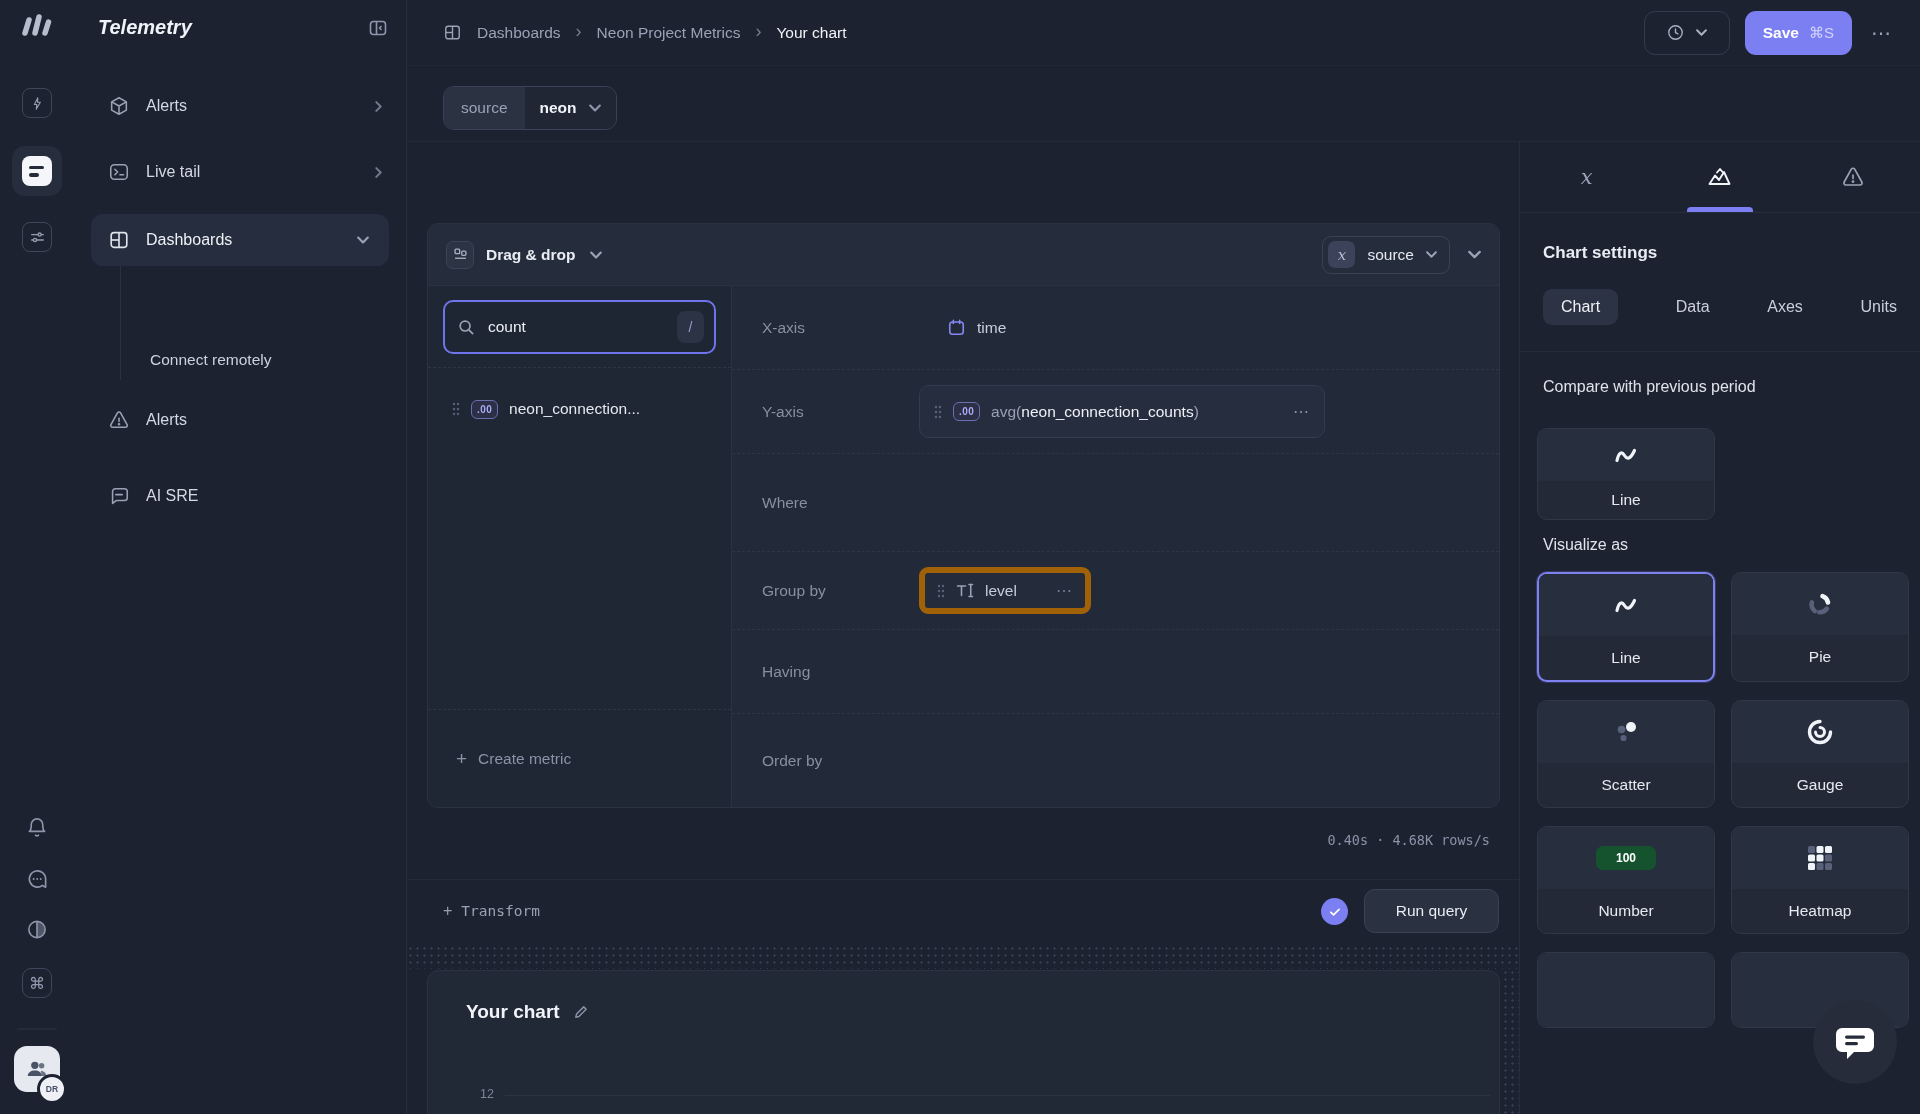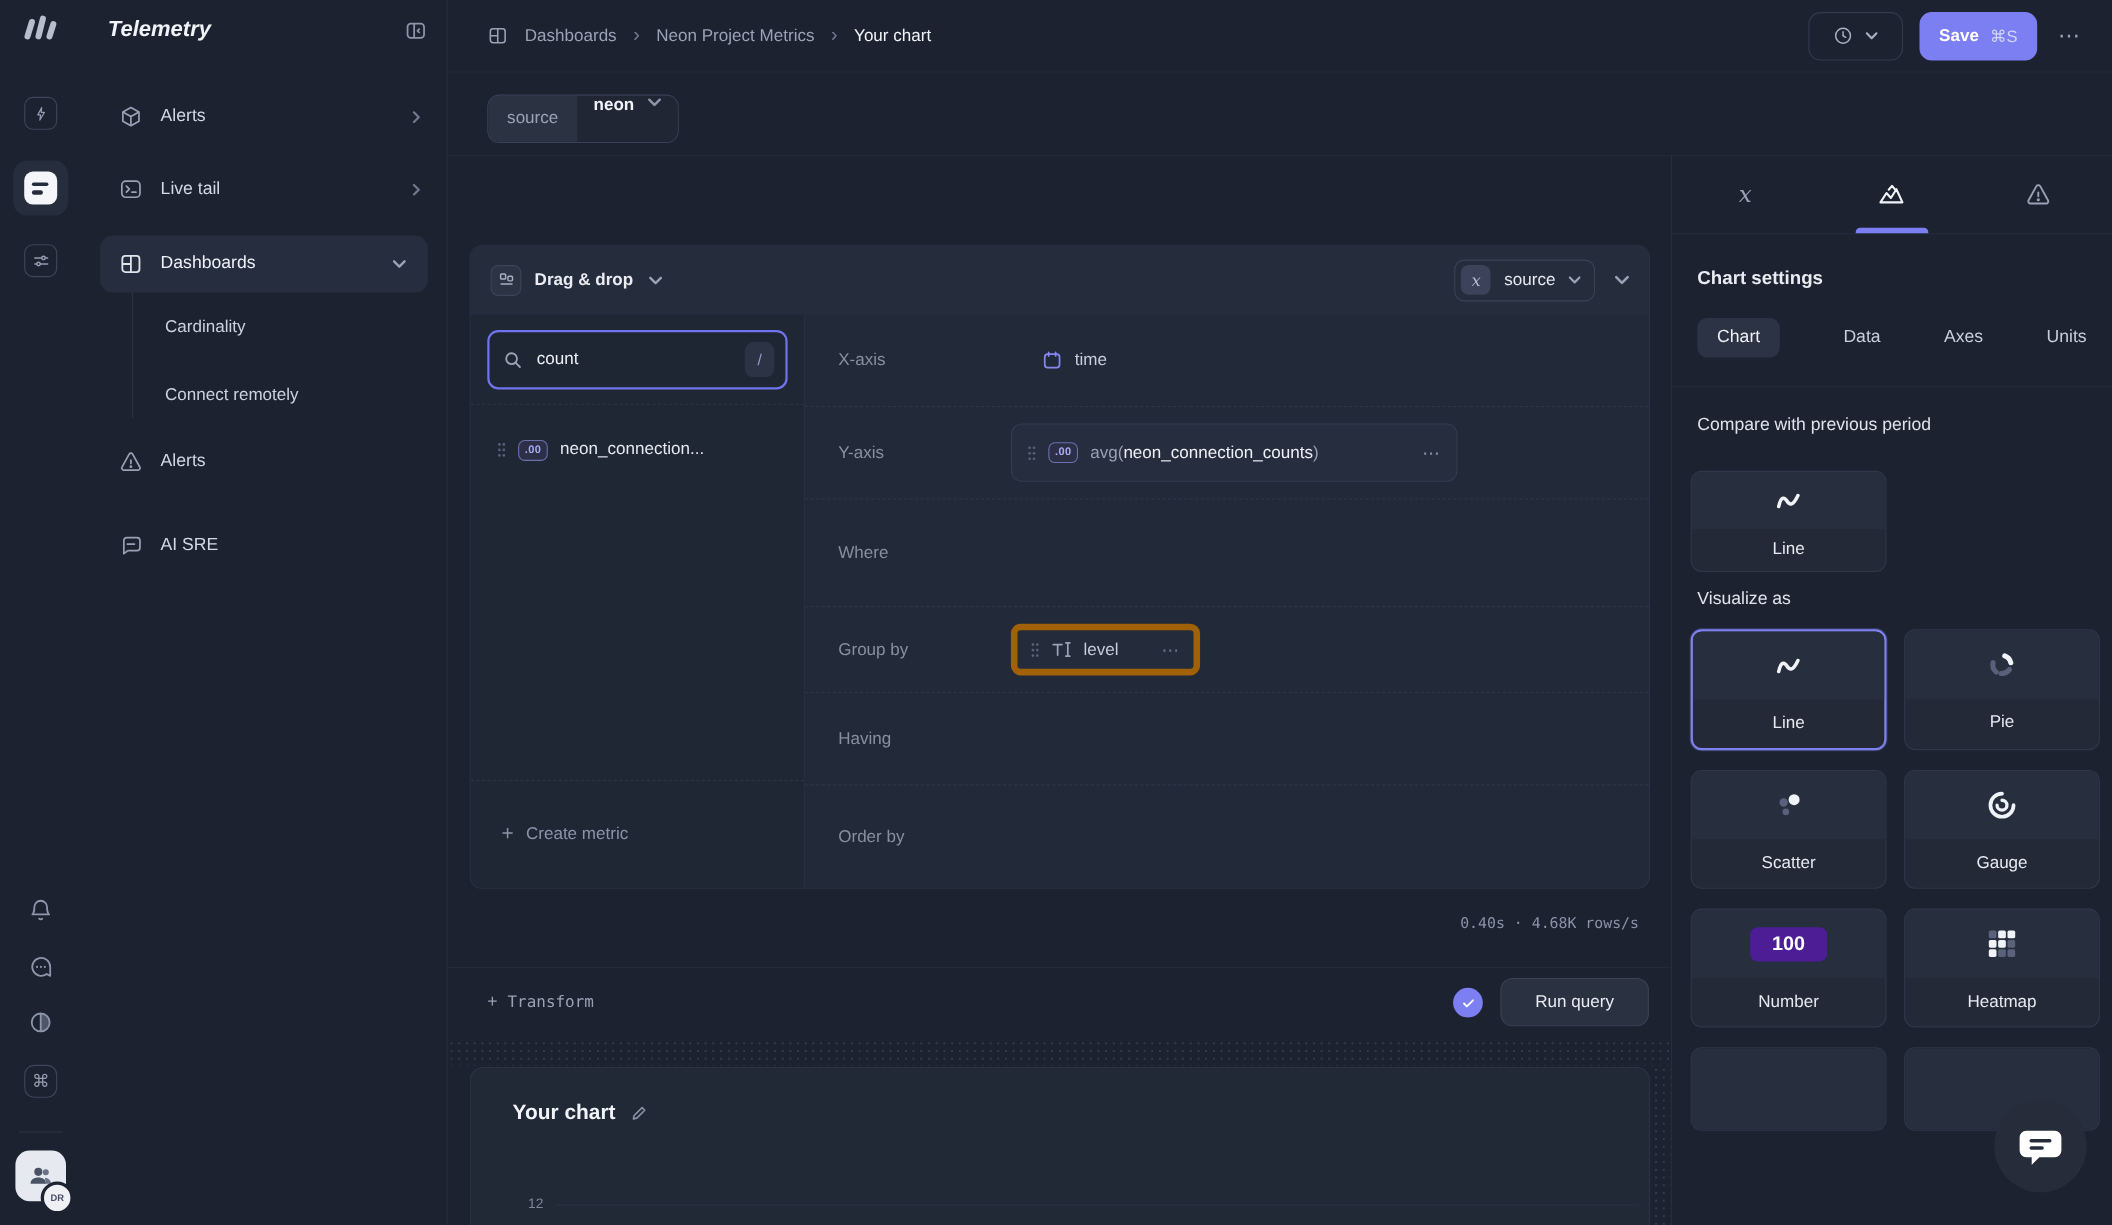--- a/index.html
+++ b/index.html
@@ -61,21 +61,21 @@
   .save-btn{height:44px;border-radius:11px;background:#7b7ff2;display:flex;align-items:center;gap:10px;
             padding:0 18px;cursor:pointer;justify-content:center;}
   .save-lbl{font-size:15.5px;font-weight:600;color:#fff;}
   .save-kbd{font-size:15px;color:#d3d5fb;}
   .more{font-size:20px;color:#99a1b4;letter-spacing:1px;cursor:pointer;padding:0 4px;}
 
   
   .filter-chip{position:absolute;left:443px;top:86px;height:44px;border:1px solid #3a4257;border-radius:11px;
                display:flex;overflow:hidden;cursor:pointer;box-sizing:border-box;}
   .fc-key{background:#2b3242;display:flex;align-items:center;padding:0 17px;font-size:15.5px;color:#9aa2b5;}
-  .fc-val{background:#202634;display:flex;gap:12px;padding:0 15px;}
+  .fc-val{background:#202634;display:flex;align-items:center;gap:12px;padding:0 15px;}
   .fc-val b{font-size:15.5px;color:#f0f3f8;font-weight:600;}
 
   .main-div{position:absolute;left:407px;right:0;top:141px;height:1px;background:#232a38;}
 
   
   .builder{position:absolute;left:427px;top:223px;width:1073px;height:585px;border:1px solid #2b3244;
            border-radius:11px;background:#222938;box-sizing:border-box;display:flex;flex-direction:column;}
   .bp-head{height:61px;flex:none;background:#252c3c;border-bottom:1px solid #2b3244;border-radius:10px 10px 0 0;
            display:flex;align-items:center;padding:0 18px;gap:12px;}
   .mode-btn{width:28px;height:28px;border:1px solid #3c4458;background:#2c3343;border-radius:7px;
@@ -175,21 +175,21 @@
   .card{border:1px solid #303748;border-radius:10px;overflow:hidden;background:#232937;cursor:pointer;
         box-sizing:border-box;}
   .card-icon{height:62px;background:#272e3e;display:flex;align-items:center;justify-content:center;}
   .card-label{height:44px;display:flex;align-items:center;justify-content:center;font-size:15.5px;color:#e6e9f0;}
   .compare-card{margin-top:32px;width:178px;}
   .compare-card .card-icon{height:52px;}
   .compare-card .card-label{height:38px;}
   .viz-head{margin-top:16px;}
   .viz-grid{margin-top:18px;display:grid;grid-template-columns:178px 178px;column-gap:16px;row-gap:18px;}
   .card.selected{border:2px solid #7e82f0;box-shadow:0 0 0 1px rgba(126,130,240,.25);}
-  .num100{padding:5px 20px;border-radius:7px;background:#4c1d95;color:#fff;font-size:18px;font-weight:700;}
+  .num100{padding:5px 20px;border-radius:7px;background:#14532d;color:#fff;font-size:12px;font-weight:700;}
   .card-icon.partial{align-items:flex-start;padding-top:12px;}
 
   
   .fab{position:absolute;left:1813px;top:1000px;width:84px;height:84px;border-radius:50%;background:#262c3a;
        display:flex;align-items:center;justify-content:center;z-index:30;cursor:pointer;}
 </style>
 </head>
 <body>
 
 <div class="app">
@@ -314,23 +314,20 @@
       </span>
       <span class="lbl">Dashboards</span>
       <span class="chev" style="color:#9aa2b5">
         <svg width="12" height="12" viewBox="0 0 10 10" fill="none" stroke="currentColor" stroke-width="1.8" stroke-linecap="round" stroke-linejoin="round">
             <path d="M1 3l4 4 4-4"></path>
           </svg>
       </span>
     </div>
 
     <span class="subline"></span>
-    <div class="sub-item sub-card">
-      <span>Cardinality</span>
-    </div>
     <div class="sub-item sub-conn">
       <span>Connect remotely</span>
     </div>
 
     <div class="side-item si-alerts">
       <span class="side-ico">
         <svg width="22" height="22" viewBox="0 0 24 24" fill="none" stroke="currentColor" stroke-width="1.7" stroke-linecap="round" stroke-linejoin="round">
           <path d="M10.3 4.2L3.2 17a2 2 0 0 0 1.8 3h14a2 2 0 0 0 1.8-3L13.7 4.2a2 2 0 0 0-3.4 0z"></path>
           <path d="M12 10v3.5"></path>
             <circle cx="12" cy="16.6" r=".6" fill="currentColor"></circle>

